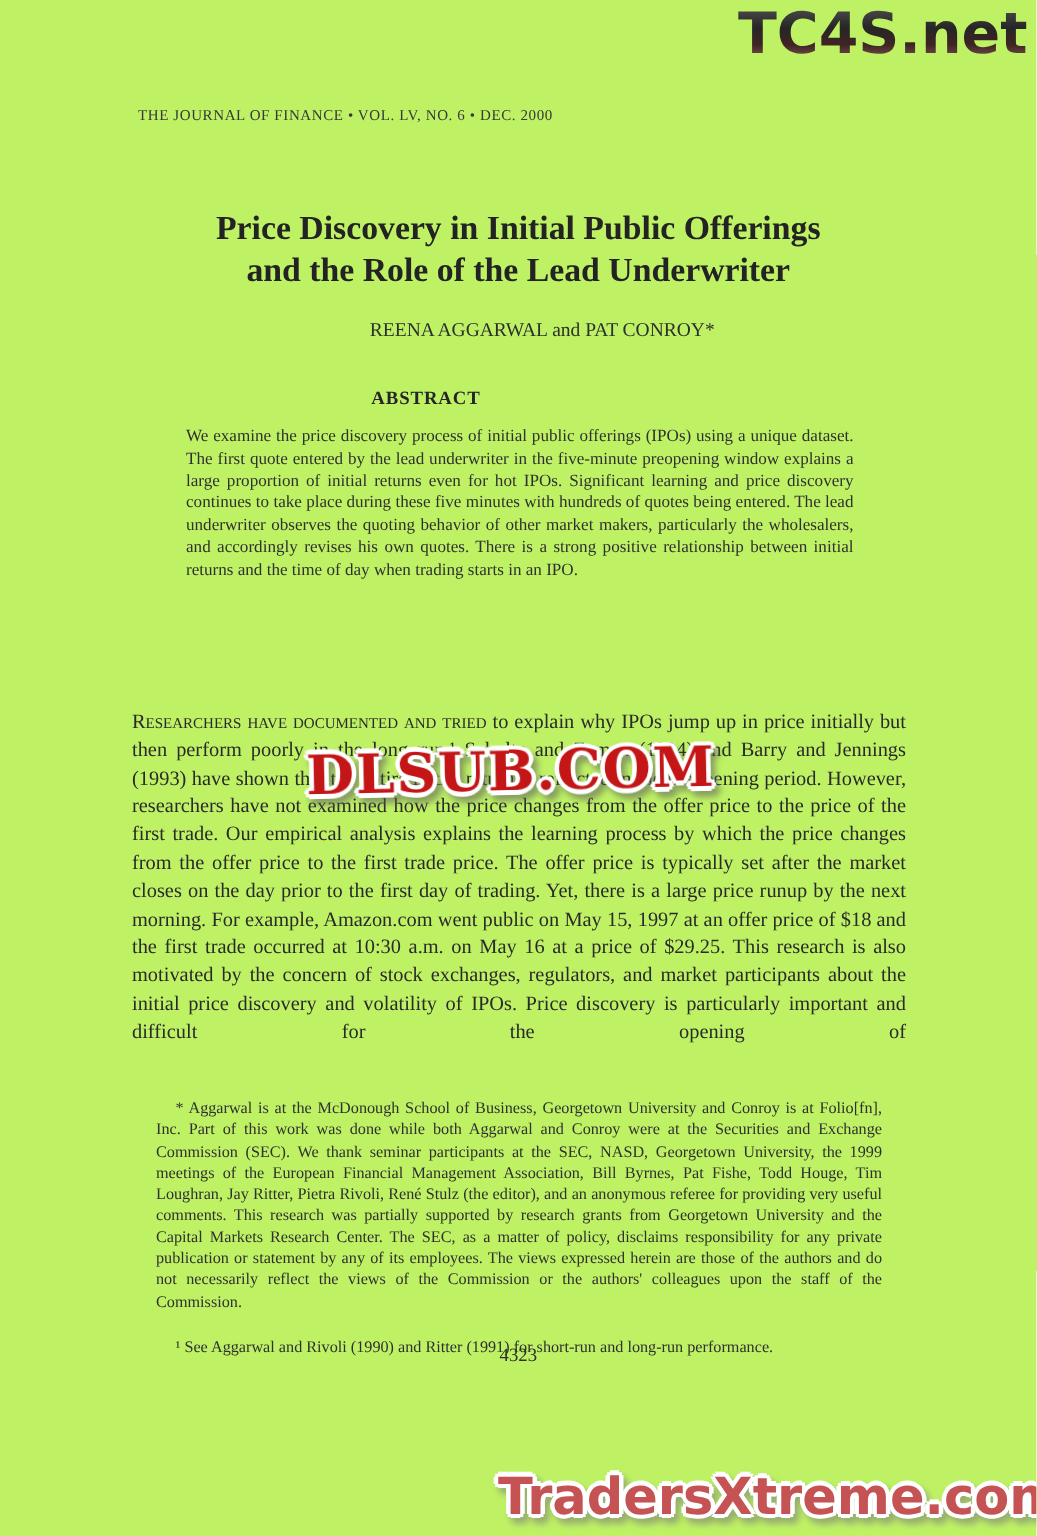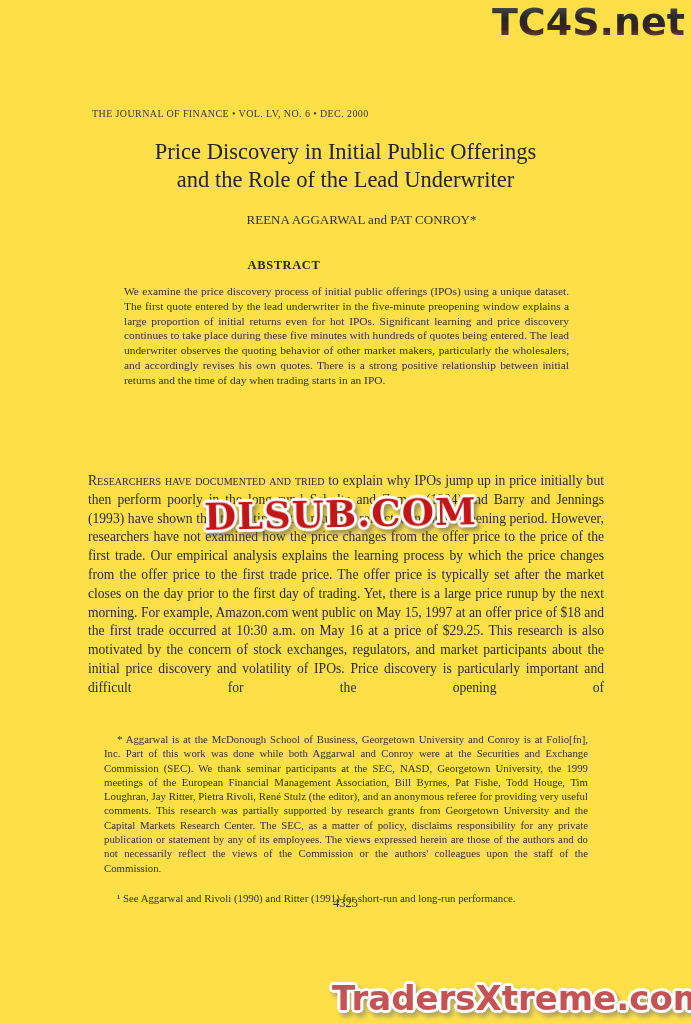--- a/index.html
+++ b/index.html
@@ -1,20 +1,20 @@
 <!DOCTYPE html>
 <html><head>
 <meta charset="utf-8">
 <style>
   html, body { margin: 0; padding: 0; background: #ffffff; }
   .page {
     position: relative;
     width: 691px;
     height: 1024px;
-    background: #fde047;
+    background: #bef264;
     overflow: hidden;
     font-family: "Liberation Serif", "DejaVu Serif", serif;
     color: #2c2c2c;
   }
 
   
   .wm-top {
     position: absolute;
     top: 0px; right: 6px;
     font-family: "DejaVu Sans", "Liberation Sans", sans-serif;
@@ -60,28 +60,27 @@
   }
 
   
   .journal-line {
     position: absolute;
     left: 92px; top: 72px;
     font-size: 10px;
     letter-spacing: 0.4px;
     color: #383838;
     white-space: nowrap;
-    margin-top: 36px;
   }
   .title {
     position: absolute;
     left: 0; top: 138px;
     width: 691px;
     text-align: center;
-    font-weight: normal;
+    font-weight: bold;
     font-size: 22.5px;
     line-height: 28px;
     color: #232323;
   }
   .authors {
     position: absolute;
     left: 0; top: 212px;
     width: 691px;
     text-align: center;
     font-size: 13px;

